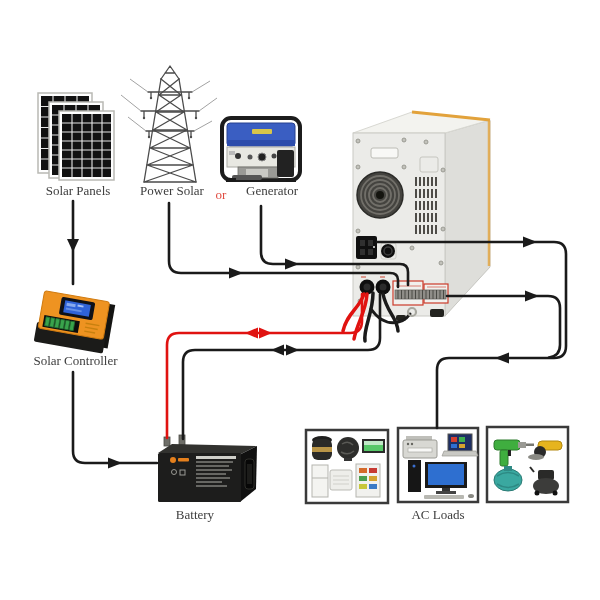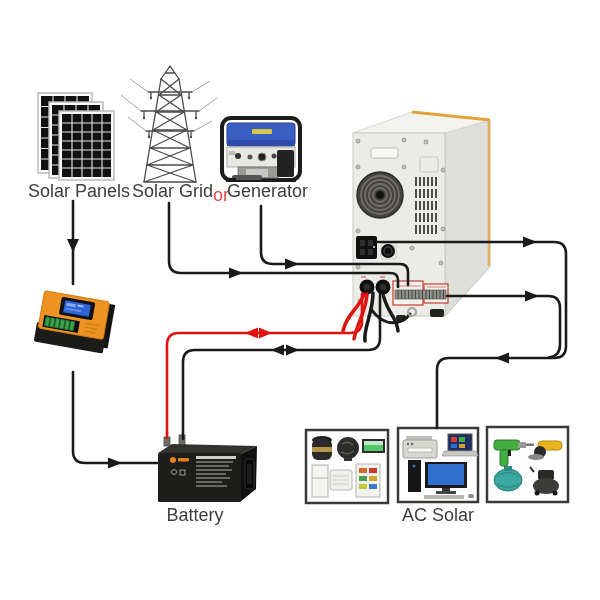--- a/index.html
+++ b/index.html
@@ -4,22 +4,22 @@
 <style>
   :root{
     --wire-black:#1a1a1a; --wire-red:#e01210; --or-text:#e04a3f; --label-text:#3d3d3d;
     --loads-box-border:#3a3a3a; --controller-orange:#ee9321; --inverter-trim:#e2a23b;
     --terminal-outline:#cc3b2a; --generator-blue:#3a5ec2;
   }
   html,body{margin:0;padding:0;background:#fff;}
   .canvas{position:relative;width:600px;height:600px;background:#fff;overflow:hidden;
           font-family:"Liberation Sans",sans-serif;}
   .scene{position:absolute;left:0;top:0;}
-  .lbl{position:absolute;font-size:18px;line-height:14px;color:var(--label-text);
-       text-align:center;white-space:nowrap;}
+  .lbl{position:absolute;font-size:13px;line-height:14px;color:var(--label-text);
+       text-align:center;white-space:nowrap;font-family:Liberation Serif, serif;}
   .lbl.or{color:var(--or-text);}
   
   .w{fill:none;stroke:var(--wire-black);stroke-width:2.6;stroke-linecap:round;}
   .wr{fill:none;stroke:var(--wire-red);stroke-width:2.6;stroke-linecap:round;}
   .ah{fill:var(--wire-black);stroke:none;}
   .ahr{fill:var(--wire-red);stroke:none;}
   .loadbox{fill:#ffffff;stroke:var(--loads-box-border);stroke-width:2.5;}
   .tw{fill:none;stroke:#4b4b4b;stroke-width:1.3;stroke-linecap:round;}
   .twt{fill:none;stroke:#8a8a8a;stroke-width:0.8;}
   .trim{fill:none;stroke:var(--inverter-trim);}
@@ -305,18 +305,19 @@
     <polygon class="ahr" points="259,327.5 259,338.5 272,333"></polygon>
     <polygon class="ah" points="284,344.5 284,355.5 271,350"></polygon>
     <polygon class="ah" points="286,344.5 286,355.5 299,350"></polygon>
     <polygon class="ah" points="523,236.5 523,247.5 537,242"></polygon>
     <polygon class="ah" points="525,290.5 525,301.5 539,296"></polygon>
     <polygon class="ah" points="509,352.5 509,363.5 495,358"></polygon>
   </g>
 </svg>
 
   <div class="lbl" style="left:28px;top:184px;width:100px">Solar Panels</div>
-  <div class="lbl" style="left:132px;top:184px;width:80px">Solar Grid</div>
+  <div class="lbl" style="left:132px;top:184px;width:80px">Power Solar</div>
   <div class="lbl or" style="left:207px;top:188px;width:28px">or</div>
-  <div class="lbl" style="left:227px;top:184px;width:60px">Generator</div>
+  <div class="lbl" style="left:242px;top:184px;width:60px">Generator</div>
+  <div class="lbl" style="left:18px;top:354px;width:115px">Solar Controller</div>
   <div class="lbl" style="left:155px;top:508px;width:80px">Battery</div>
-  <div class="lbl" style="left:398px;top:508px;width:80px">AC Solar</div>
+  <div class="lbl" style="left:398px;top:508px;width:80px">AC Loads</div>
 </div>
 
 </body></html>

